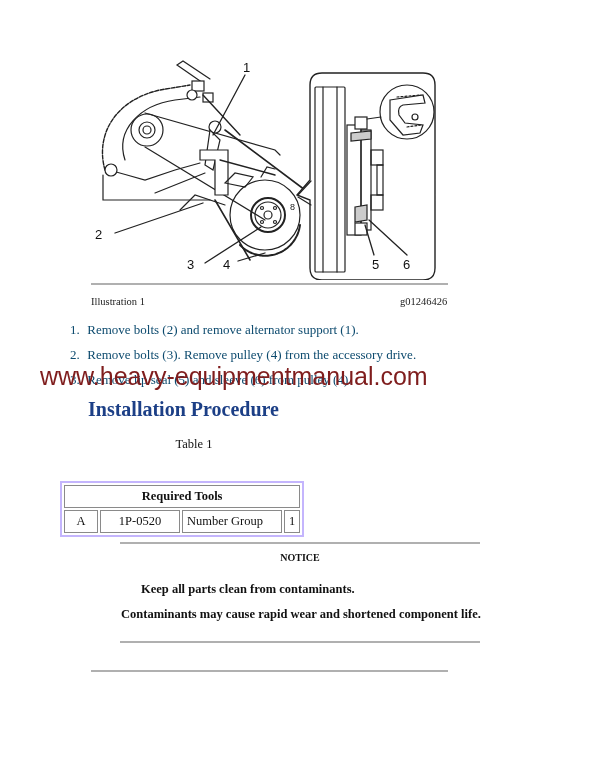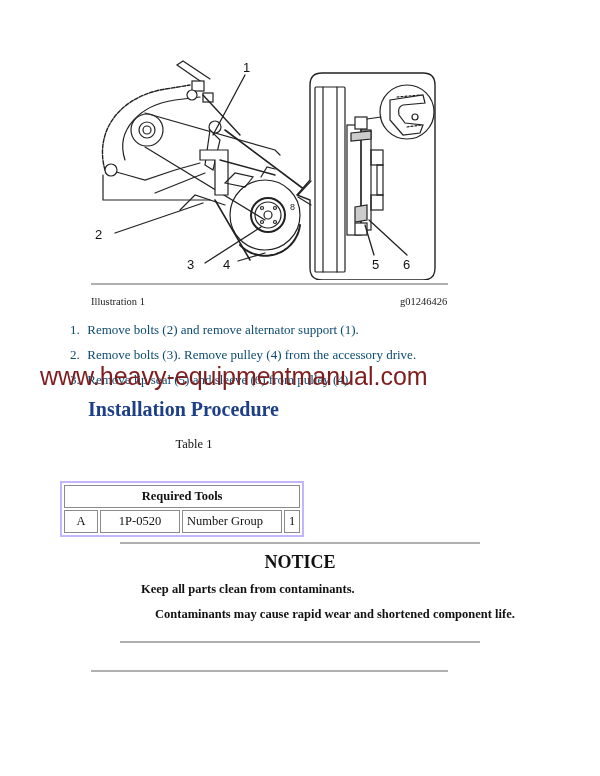--- a/index.html
+++ b/index.html
@@ -38,21 +38,21 @@
       border: 2px solid #c4b5fd; border-collapse: separate; border-spacing: 2px;
       font-family: "Liberation Serif", serif; font-size: 12.5px; margin-top: 29px;
     }
     table.tools td, table.tools th {
       border: 1px solid #8a8a8a; padding: 3px 4px; white-space: nowrap;
     }
     table.tools th { font-weight: bold; text-align: center; }
     table.tools td.c { text-align: center; }
     .notice-title {
       position: absolute; left: 120px; width: 360px; top: 552px;
-      text-align: center; font-weight: bold; font-size: 18px;
+      text-align: center; font-weight: bold; font-size: 10px;
       font-family: "Liberation Serif", serif;
     }
     .notice-line {
       position: absolute; left: 121px; font-weight: bold; font-size: 12.5px;
       font-family: "Liberation Serif", serif; white-space: nowrap;
     }
   </style>
 </head>
 <body>
 
@@ -174,16 +174,16 @@
     <td class="c" style="width:70px;">1P-0520</td>
     <td style="width:90px;">Number Group</td>
     <td class="c">1</td>
   </tr>
 </tbody>
   </table>
 
 <div class="rule" style="left:120px; top:542px; width:360px;"></div>
 <div class="notice-title">NOTICE</div>
 <div class="notice-line" style="top:582px;margin-left:20px;">Keep all parts clean from contaminants.</div>
-<div class="notice-line" style="top:607px;margin-left:34px;">Contaminants may cause rapid wear and shortened component life.</div>
+<div class="notice-line" style="top:607px;">Contaminants may cause rapid wear and shortened component life.</div>
 <div class="rule" style="left:120px; top:641px; width:360px;"></div>
 
 <div class="rule" style="left:91px; top:670px; width:357px;"></div>
 
 </body></html>

